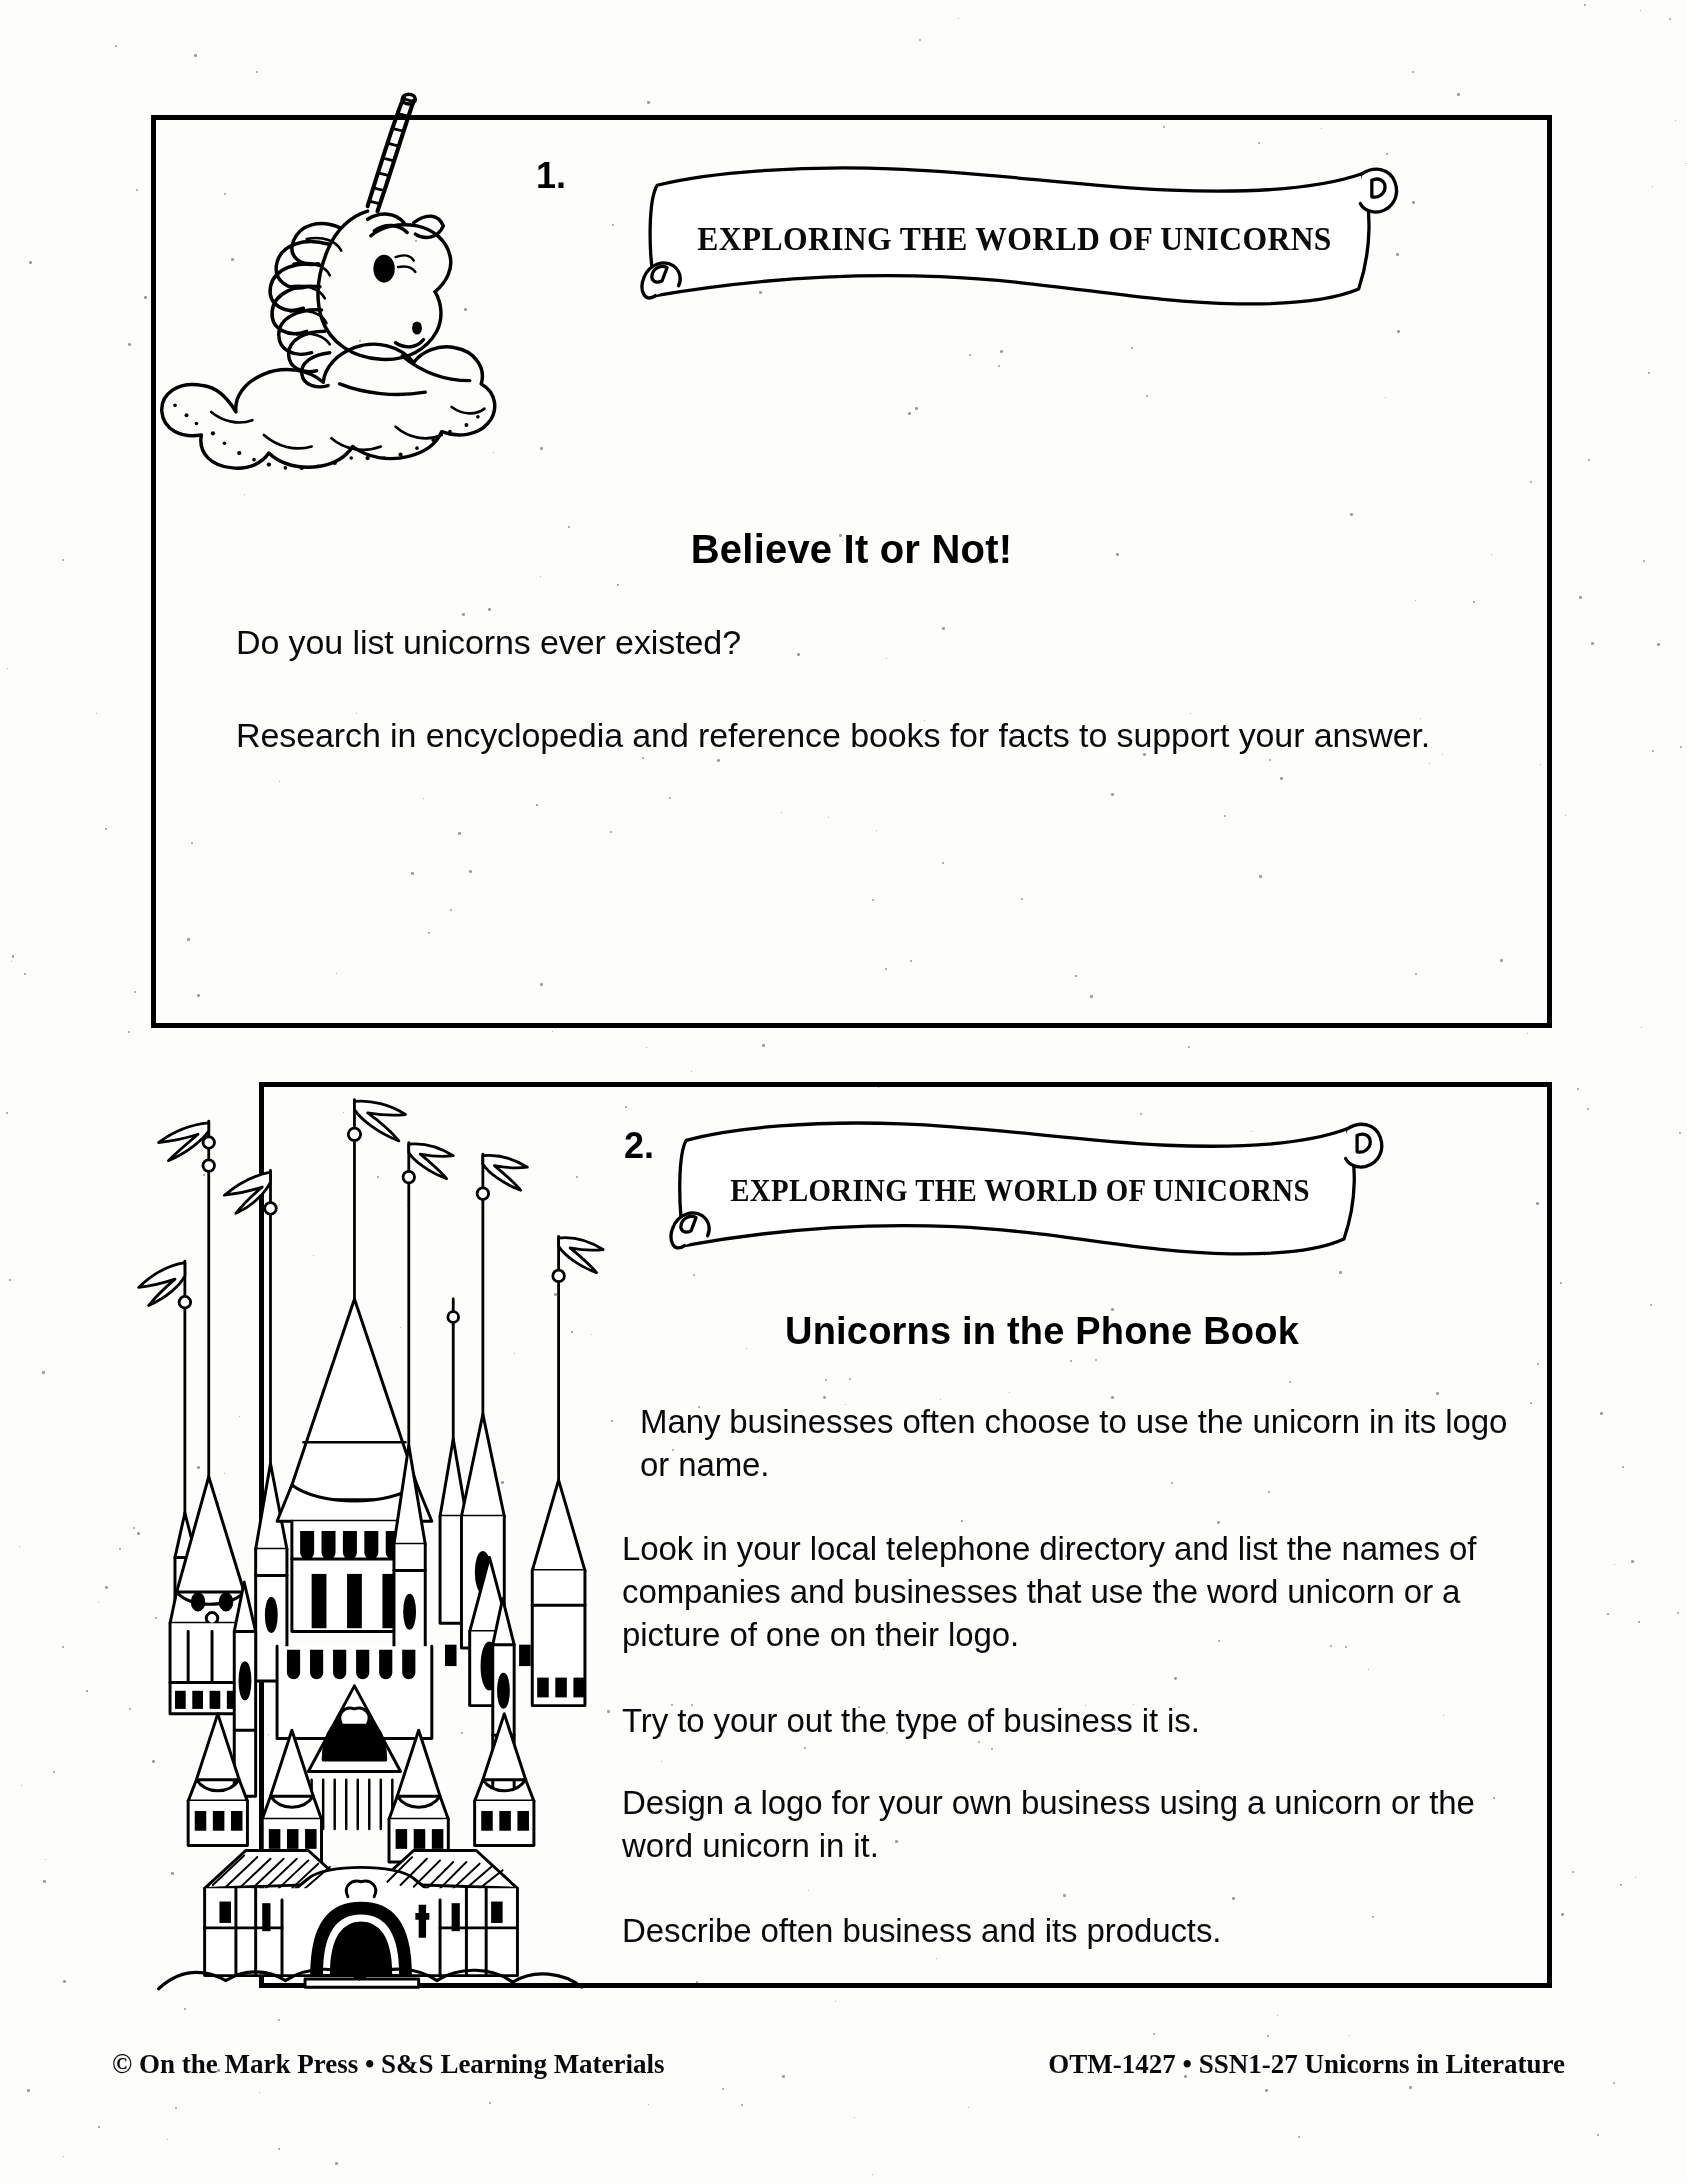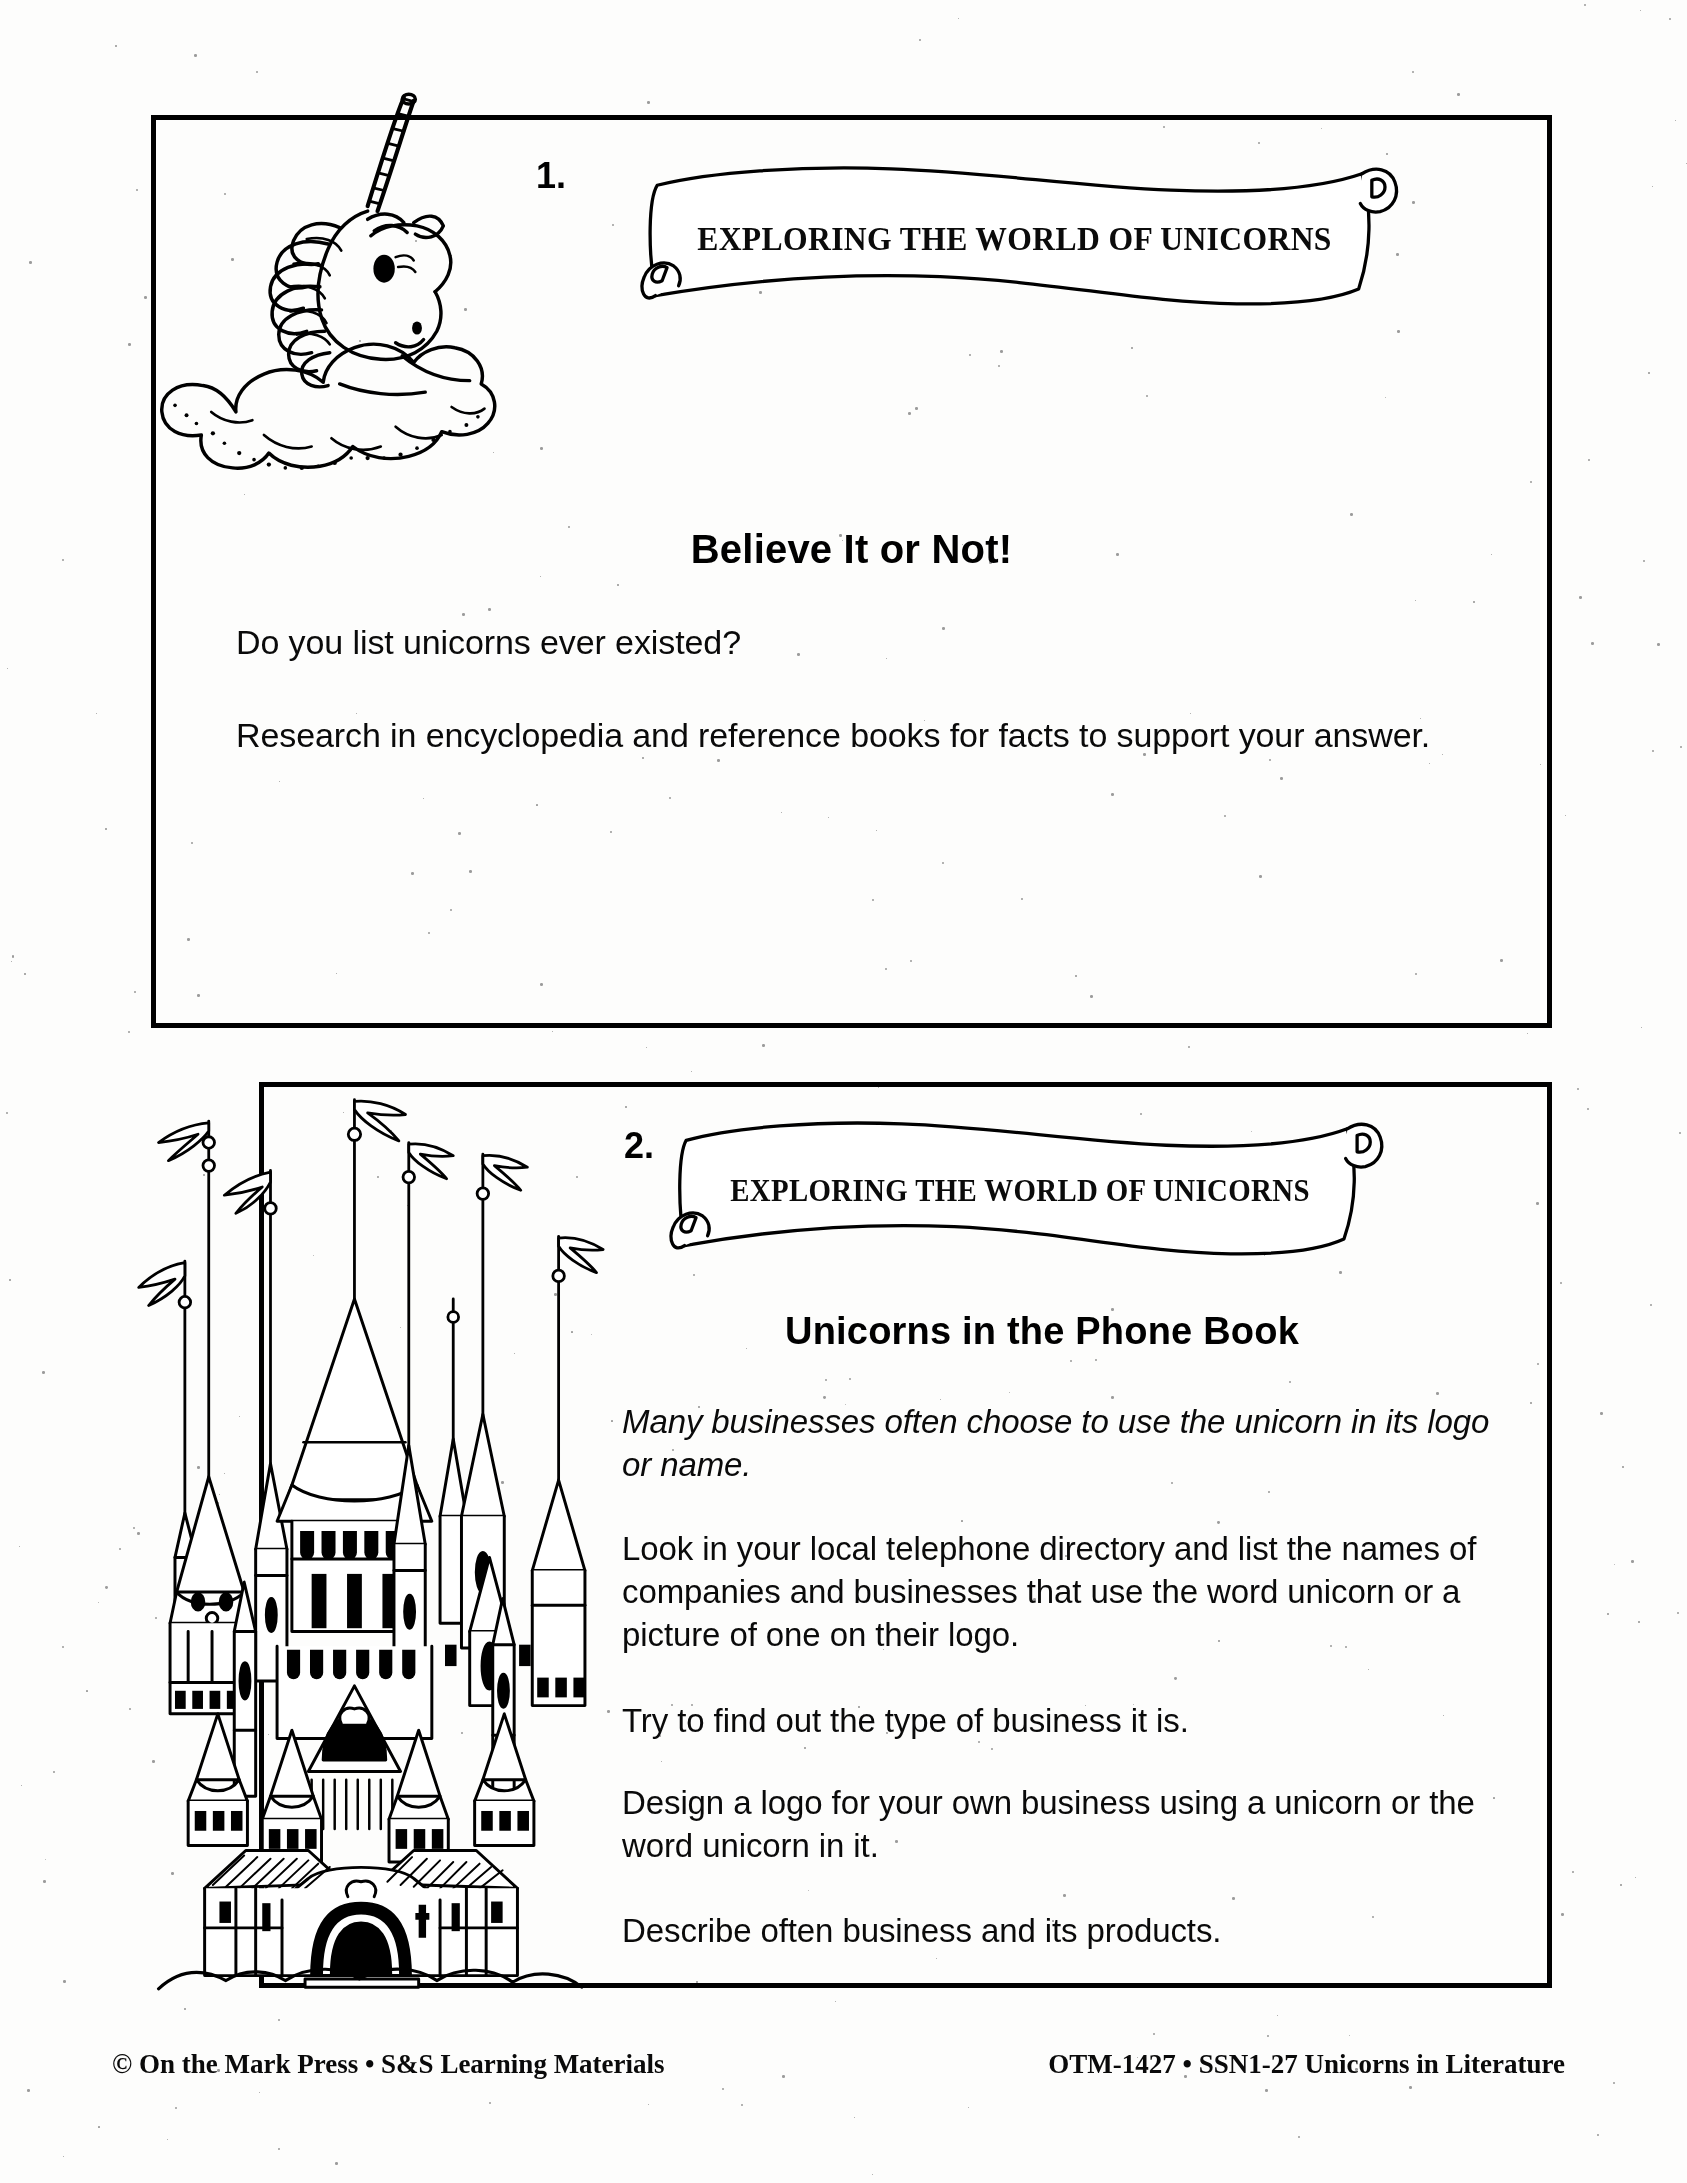--- a/index.html
+++ b/index.html
@@ -100,21 +100,21 @@
     font-size: 34px;
     line-height: 1.33;
     color: #0a0a0a;
     letter-spacing: -0.1px;
   }
   .body-text.sec2 { font-size: 33px; line-height: 1.30; }
 
   #p1-1 { left: 236px; top: 620px;  width: 1195px; }
   #p1-2 { left: 236px; top: 713px;  width: 1203px; }
 
-  #p2-1 { left: 622px; top: 1401px; width: 898px; font-style: italic; }
+  #p2-1 { left: 640px; top: 1401px; width: 898px; }
   #p2-2 { left: 622px; top: 1528px; width: 902px; }
   #p2-3 { left: 622px; top: 1700px; width: 898px; }
   #p2-4 { left: 622px; top: 1782px; width: 898px; }
   #p2-5 { left: 622px; top: 1910px; width: 898px; }
 
   
   .footer {
     position: absolute;
     left: 0; right: 0;
     top: 2049px;
@@ -822,21 +822,21 @@
         <path d="M20 142 C12 146 6 142 8 134 C10 126 20 122 26 126 L20 142 Z"></path>
       </g>
     </svg>
     <div class="scroll-title">EXPLORING THE WORLD OF UNICORNS</div>
   </div>
 
   <div class="section-heading" id="heading-2">Unicorns in the Phone Book</div>
 
   <div class="body-text sec2" id="p2-1">Many businesses often choose to use the unicorn in its logo or name.</div>
   <div class="body-text sec2" id="p2-2">Look in your local telephone directory and list the names of companies and businesses that use the word unicorn or a picture of one on their logo.</div>
-  <div class="body-text sec2" id="p2-3">Try to find out the type of business it is.</div>
+  <div class="body-text sec2" id="p2-3">Try to your out the type of business it is.</div>
   <div class="body-text sec2" id="p2-4">Design a logo for your own business using a unicorn or the word unicorn in it.</div>
   <div class="body-text sec2" id="p2-5">Describe often business and its products.</div>
 
   <div class="footer">
     <span class="footer-left">© On the Mark Press • S&amp;S Learning Materials</span>
     <span class="footer-right">OTM-1427 • SSN1-27 Unicorns in Literature</span>
   </div>
 
 </div>
 

